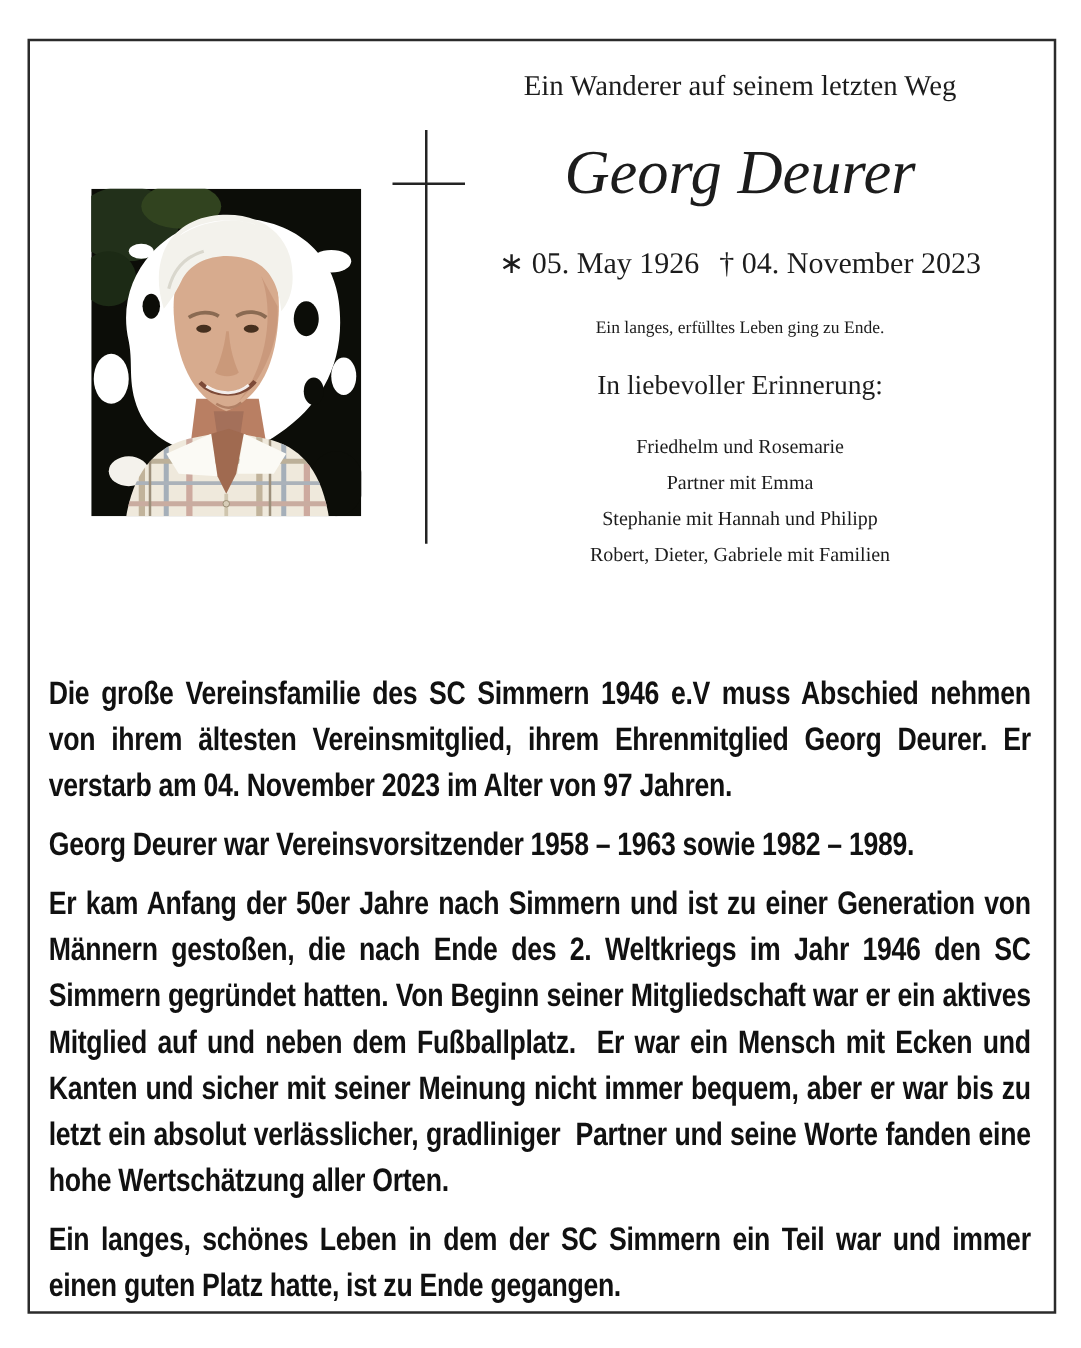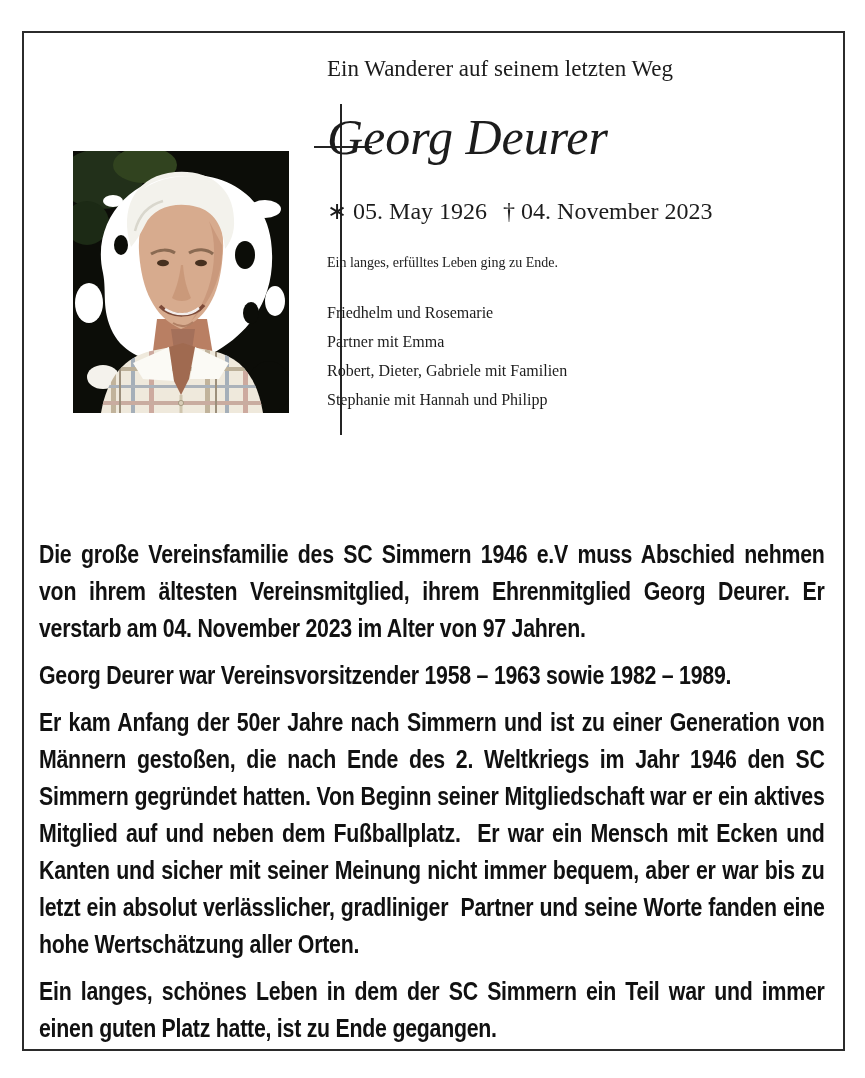--- a/index.html
+++ b/index.html
@@ -10,21 +10,21 @@
   .frame{
     position:absolute;left:22px;top:31px;width:823px;height:1020px;
     border:2px solid #2b2b2b;box-sizing:border-box;
   }
   
   .photo{position:absolute;left:49px;top:118px;width:216px;height:262px;display:block;}
   
   .cross-v{position:absolute;left:316px;top:71px;width:2px;height:331px;background:#242424;}
   .cross-h{position:absolute;left:290px;top:113px;width:58px;height:2px;background:#242424;}
   
-  .rightcol{position:absolute;left:303px;top:0;width:530px;}
+  .rightcol{position:absolute;left:303px;top:0;width:530px;text-align:center;}
   .motto{margin-top:21px;font-size:23px;line-height:30px;}
   .name{margin:24px 0 0 0;font-weight:normal;font-style:italic;font-size:50px;line-height:58px;}
   .dates{margin-top:30px;font-size:24px;line-height:31px;white-space:nowrap;}
   .dates .death-group{margin-left:16px;}
   .dates .sym{padding-right:6px;}
   .closing{margin-top:21px;font-size:14px;line-height:29px;}
   .intro{margin-top:16px;font-size:22px;line-height:29px;}
   .mourners{margin-top:21px;font-size:16px;line-height:29px;}
   
   .obit{position:absolute;left:15px;top:503px;width:786px;}
@@ -119,25 +119,26 @@
       <div class="cross-v"></div>
       <div class="cross-h"></div>
     </div>
 
     <div class="rightcol">
       <div class="motto">Ein Wanderer auf seinem letzten Weg</div>
       <h1 class="name">Georg Deurer</h1>
       <div class="dates"><span class="sym">∗</span><span>05. May 1926</span><span class="death-group"><span class="sym">†</span><span>04. November 2023</span></span>
       </div>
       <div class="closing">Ein langes, erfülltes Leben ging zu Ende.</div>
+      <div class="intro">In liebevoller Erinnerung:</div>
       <div class="mourners">
           <div>Friedhelm und Rosemarie</div>
           <div>Partner mit Emma</div>
+          <div>Stephanie mit Hannah und Philipp</div>
           <div>Robert, Dieter, Gabriele mit Familien</div>
-          <div>Stephanie mit Hannah und Philipp</div>
         </div>
     </div>
 
     <div class="obit">
         <p>Die große Vereinsfamilie des SC Simmern 1946 e.V muss Abschied nehmen von ihrem ältesten Vereinsmitglied, ihrem Ehrenmitglied Georg Deurer. Er verstarb am 04. November 2023 im Alter von 97 Jahren.</p>
         <p>Georg Deurer war Vereinsvorsitzender 1958 – 1963 sowie 1982 – 1989.</p>
         <p>Er kam Anfang der 50er Jahre nach Simmern und ist zu einer Generation von Männern gestoßen, die nach Ende des 2. Weltkriegs im Jahr 1946 den SC Simmern gegründet hatten. Von Beginn seiner Mitgliedschaft war er ein aktives Mitglied auf und neben dem Fußballplatz.  Er war ein Mensch mit Ecken und Kanten und sicher mit seiner Meinung nicht immer bequem, aber er war bis zu letzt ein absolut verlässlicher, gradliniger  Partner und seine Worte fanden eine hohe Wertschätzung aller Orten.</p>
         <p>Ein langes, schönes Leben in dem der SC Simmern ein Teil war und immer einen guten Platz hatte, ist zu Ende gegangen.</p>
       </div>
 

